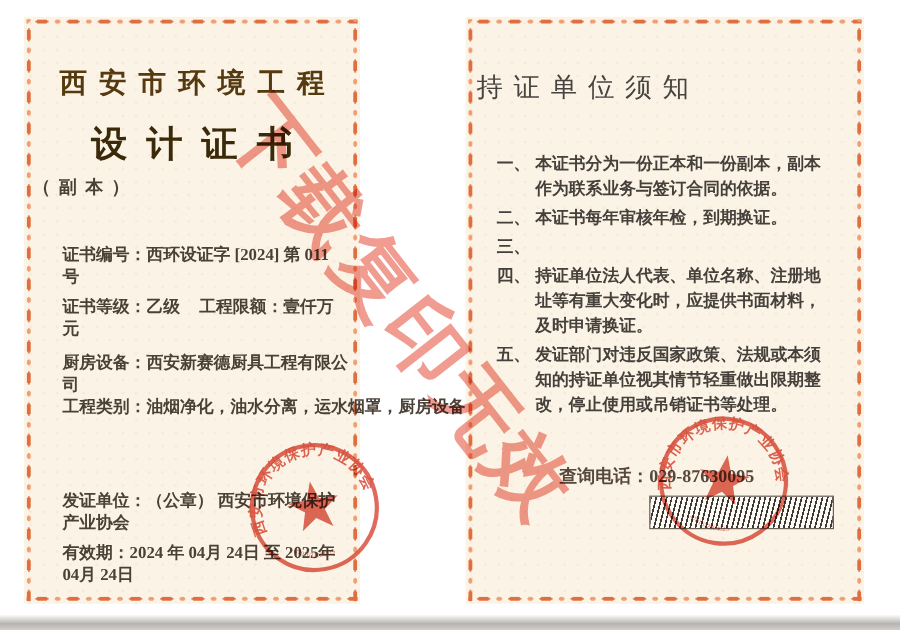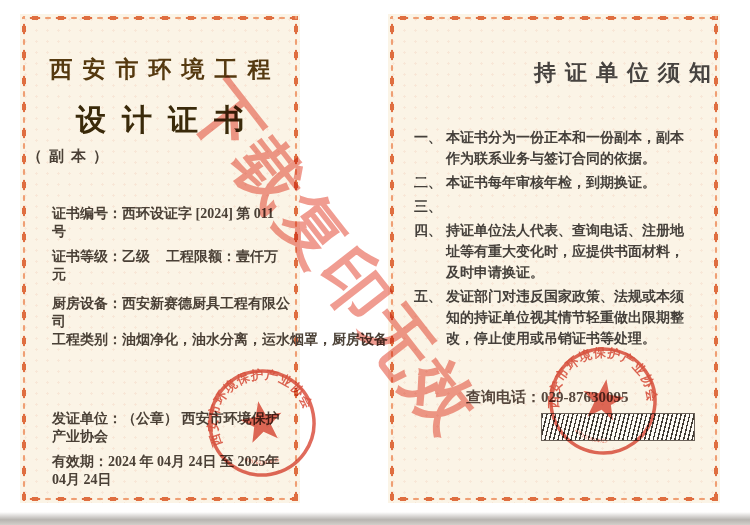--- a/index.html
+++ b/index.html
@@ -43,22 +43,22 @@
   .subtitle{position:absolute;top:133px;left:0;right:0;text-align:left;
     font-size:15px;font-weight:bold;color:#4a4036;letter-spacing:7px;padding-left:7px;}
   .f{position:absolute;left:32px;right:10px;font-size:14px;font-weight:bold;
     color:#4a4036;line-height:18px;}
   .f .gap{display:inline-block;width:16px;}
   .hang{padding-left:70px;text-indent:-70px;}
   .f-certno{top:191px;} .f-grade{top:234px;} .f-company{top:281px;}
   .f-category{top:317px;width:286px;} .f-issuer{top:396px;} .f-validity{top:439px;}
 
   
-  .rtitle{position:absolute;top:44px;left:0;right:0;text-align:right;
-    font-size:22px;font-weight:bold;color:#474340;letter-spacing:9px;padding-left:9px;}
+  .rtitle{position:absolute;top:44px;left:0;right:0;text-align:left;
+    font-size:22px;font-weight:normal;color:#474340;letter-spacing:9px;padding-left:9px;}
   .notices{position:absolute;left:26px;top:113px;width:280px;}
   .notice{display:flex;margin-bottom:3px;font-size:14px;font-weight:bold;
     color:#45403b;line-height:21px;}
   .notice .num{width:32px;flex:none;}
   .notice .txt{width:242px;}
   .phone{position:absolute;left:78px;top:374px;font-size:15px;font-weight:bold;color:#57483e;}
   .barcode{position:absolute;left:153px;top:399px;width:152px;height:26px;
     border:1px solid #6a6158;background-color:#fdfbf5;
     background-image:repeating-linear-gradient(104deg,#3f3a33 0 1.4px,rgba(0,0,0,0) 1.4px 4.2px);
     background-clip:padding-box;}
@@ -145,21 +145,21 @@
     </div>
     <div class="notice">
       <span class="num">二、</span>
       <span class="txt">本证书每年审核年检，到期换证。</span>
     </div>
     <div class="notice">
       <span class="num">三、</span>
     </div>
     <div class="notice">
       <span class="num">四、</span>
-      <span class="txt">持证单位法人代表、查询电话、注册地址等有重大变化时，应提供书面材料，及时申请换证。</span>
+      <span class="txt">持证单位法人代表、单位名称、注册地址等有重大变化时，应提供书面材料，及时申请换证。</span>
     </div>
     <div class="notice">
       <span class="num">五、</span>
       <span class="txt">发证部门对违反国家政策、法规或本须知的持证单位视其情节轻重做出限期整改，停止使用或吊销证书等处理。</span>
     </div>
   </div>
 
   <div class="phone">
     <span>查询电话：</span><span>029-87630095</span>
   </div>

